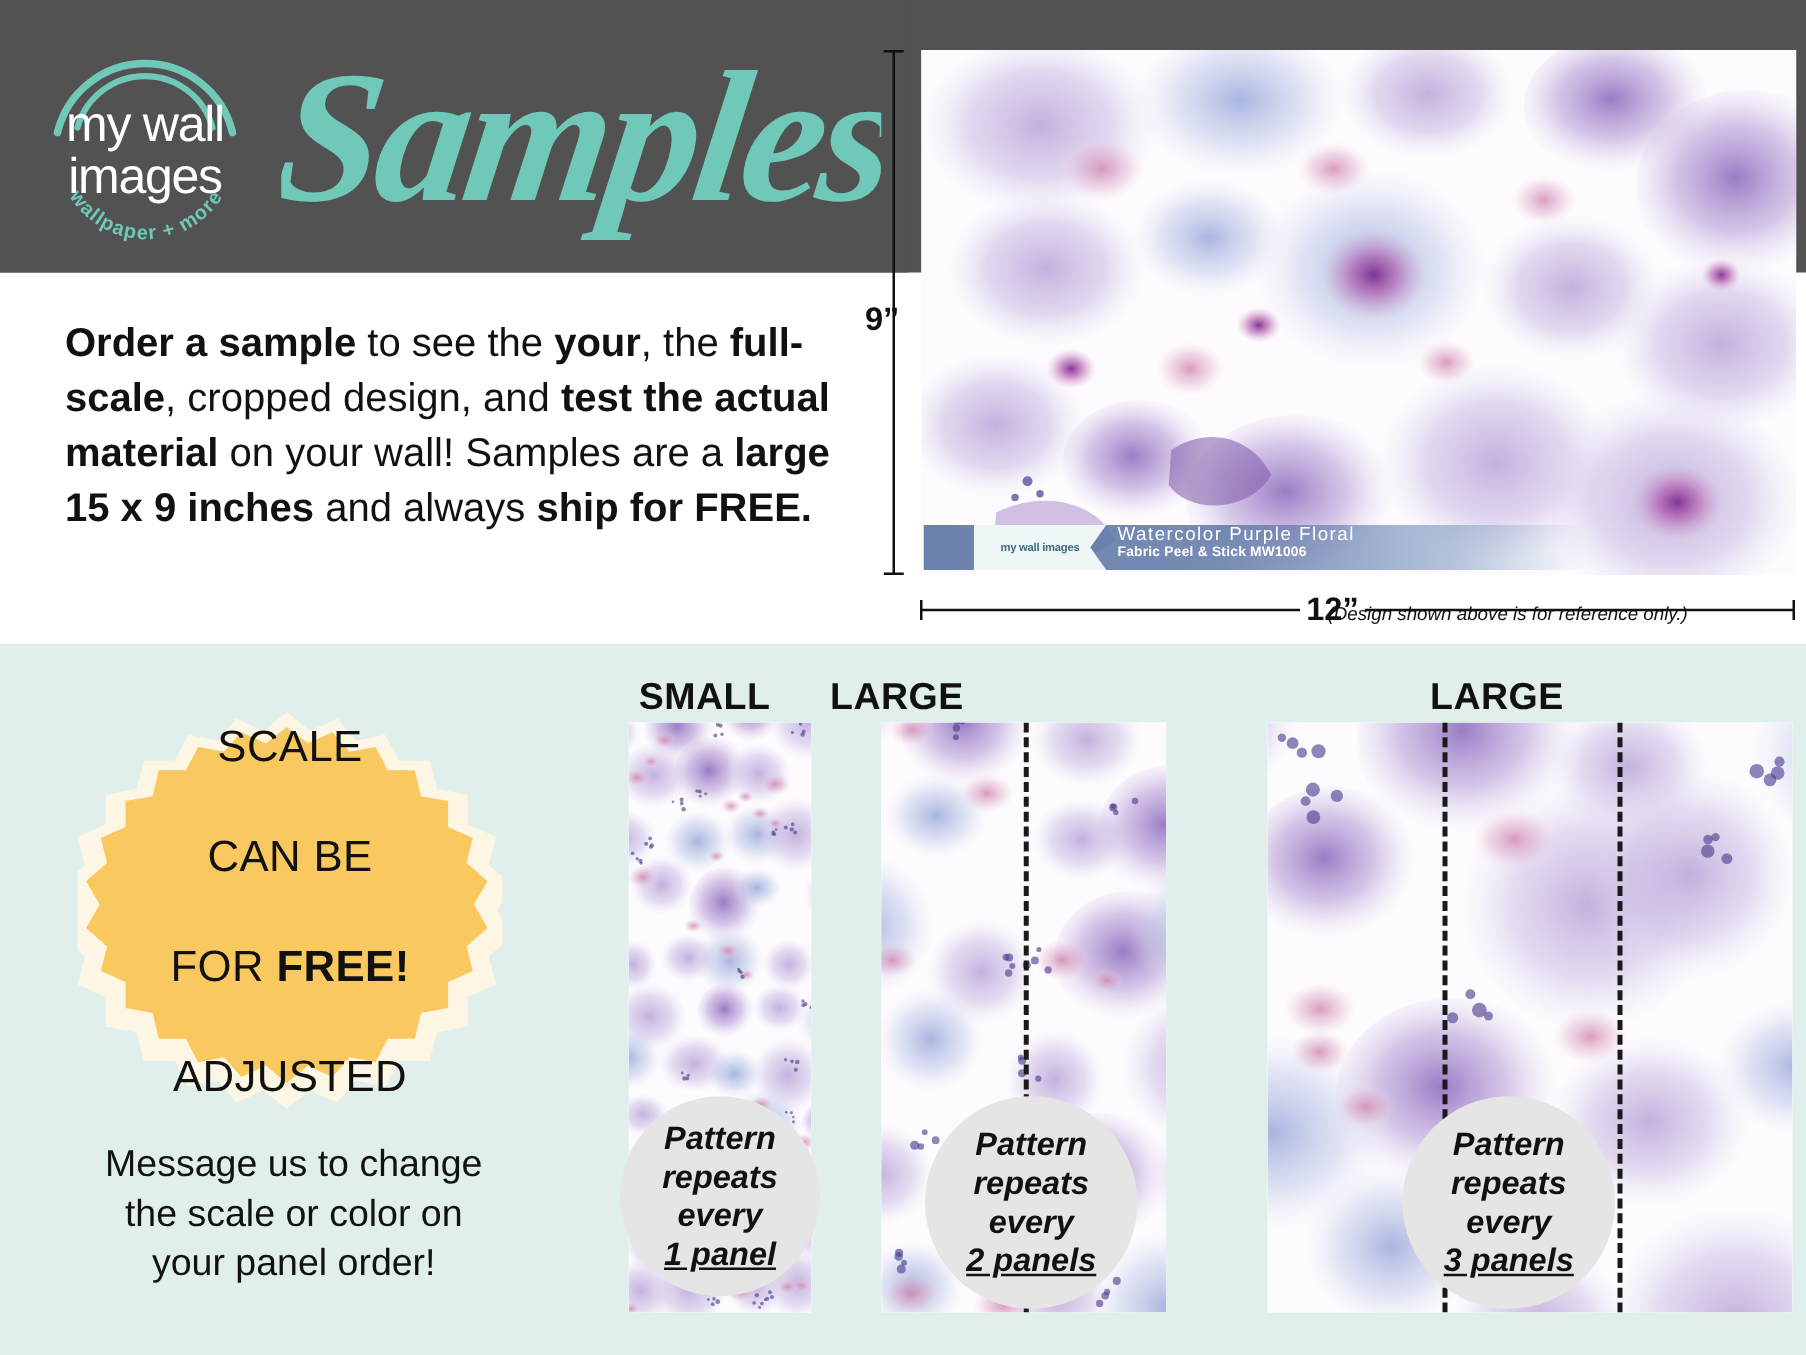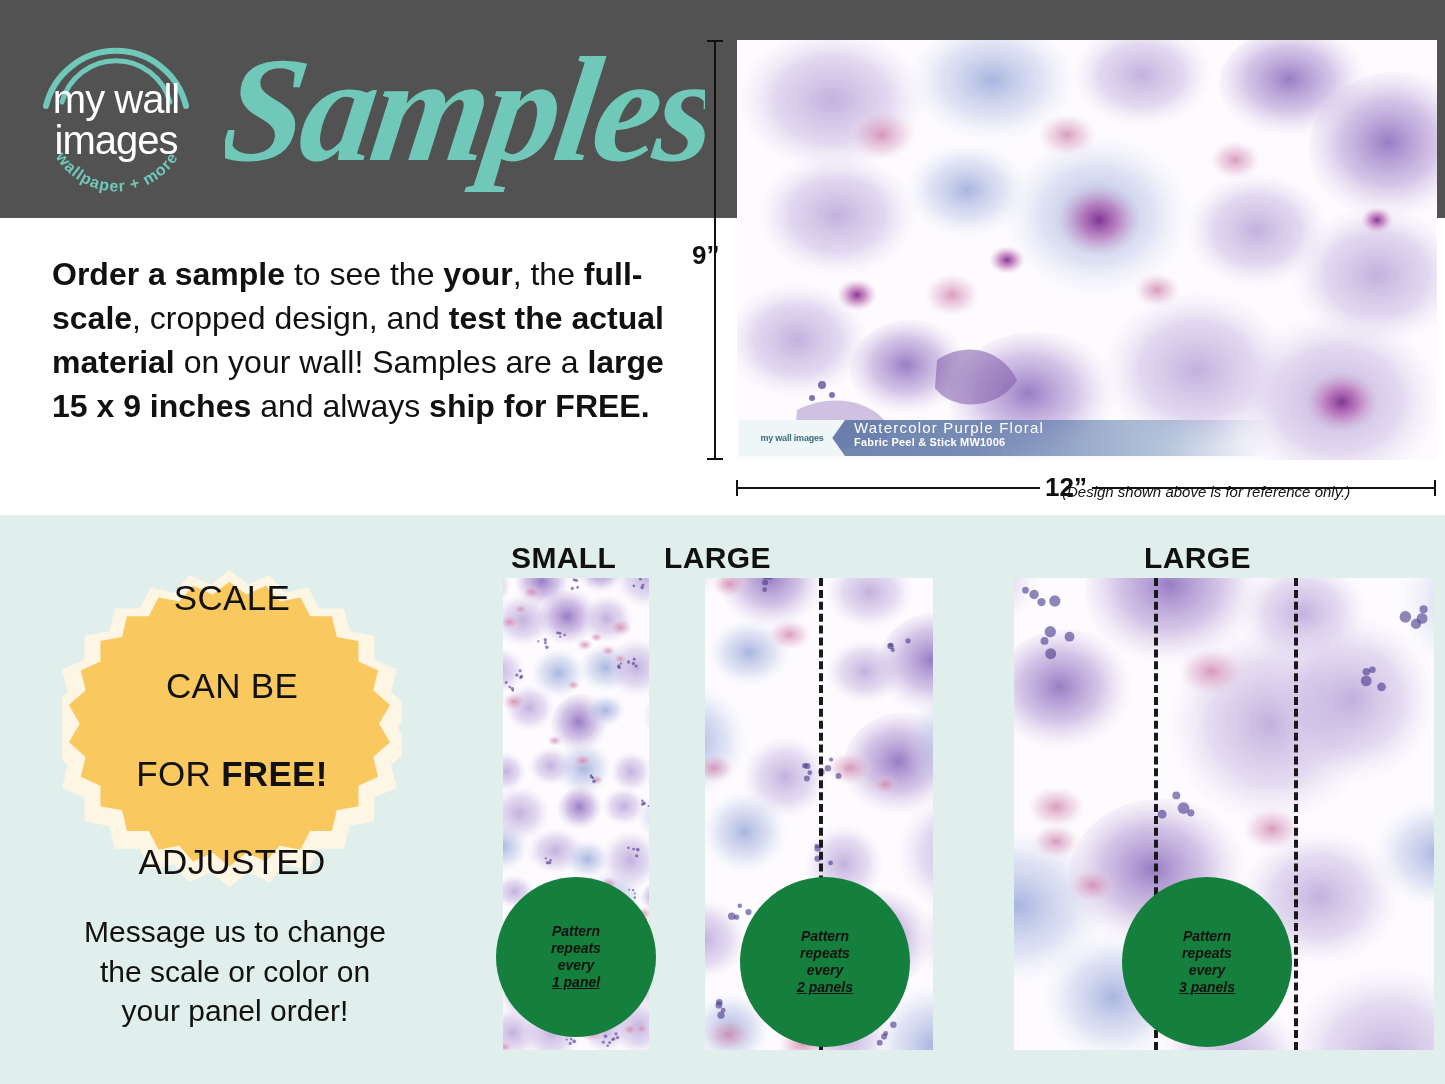--- a/index.html
+++ b/index.html
@@ -35,20 +35,21 @@
   }
   .hero-img {
     position:absolute; inset:0;
     background:#fdfbfe;
     overflow:hidden;
   }
   .hero-label {
     position:absolute; left:2px; bottom:4px; height:36px; width:530px;
     display:flex; align-items:stretch; z-index:6;
     background:linear-gradient(90deg, rgba(86,114,160,.88) 0%, rgba(96,120,168,.85) 45%, rgba(120,150,190,.55) 80%, rgba(140,170,200,0) 100%);
+    padding-left:40px;
   }
   .hero-label-logo {
     width:106px; background:#eef6f8; clip-path:polygon(0 0,100% 0,88% 50%,100% 100%,0 100%);
     display:flex; align-items:center; justify-content:center; position:relative;
   }
   .hero-label-logo .hl-text {
     font-size:9px; color:#3d6b7a; font-weight:bold; letter-spacing:-.2px; line-height:1;
     text-align:center;
   }
   .hero-label-txt { padding-left:9px; display:flex; flex-direction:column; justify-content:flex-start; }
@@ -121,23 +122,23 @@
     position:absolute; font-size:30px; font-weight:bold; color:#111; letter-spacing:.4px; z-index:4;
   }
   .panel {
     position:absolute; top:578px; height:472px; overflow:hidden; background:#fdfbfe; z-index:3;
   }
   .panel .divider {
     position:absolute; top:0; bottom:0; width:0;
     border-left:4px dashed #1a1a1a; z-index:4;
   }
   .repeat-bubble {
-    position:absolute; border-radius:50%; background:#15803d;
+    position:absolute; border-radius:50%; background:#e5e5e5;
     display:flex; align-items:center; justify-content:center; z-index:8;
-    font-style:italic; font-weight:bold; font-size:14px; line-height:1.2;
+    font-style:italic; font-weight:bold; font-size:26px; line-height:1.2;
     color:#111; text-align:center;
   }
   .repeat-bubble .u { text-decoration:underline; }
 
   
   .wc { position:absolute; inset:0; background-color:#fdfbfd; }
 </style>
 </head>
 <body>
 

